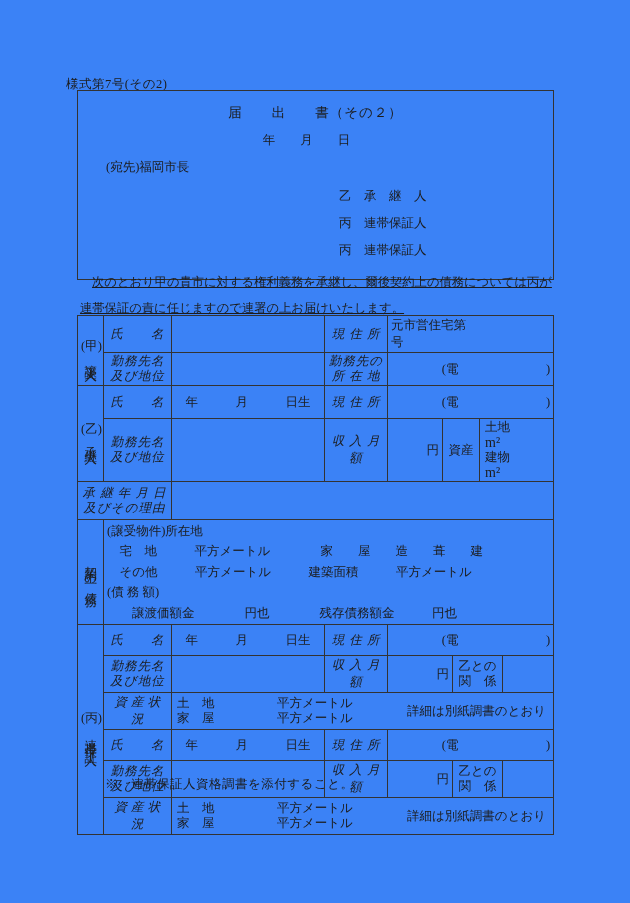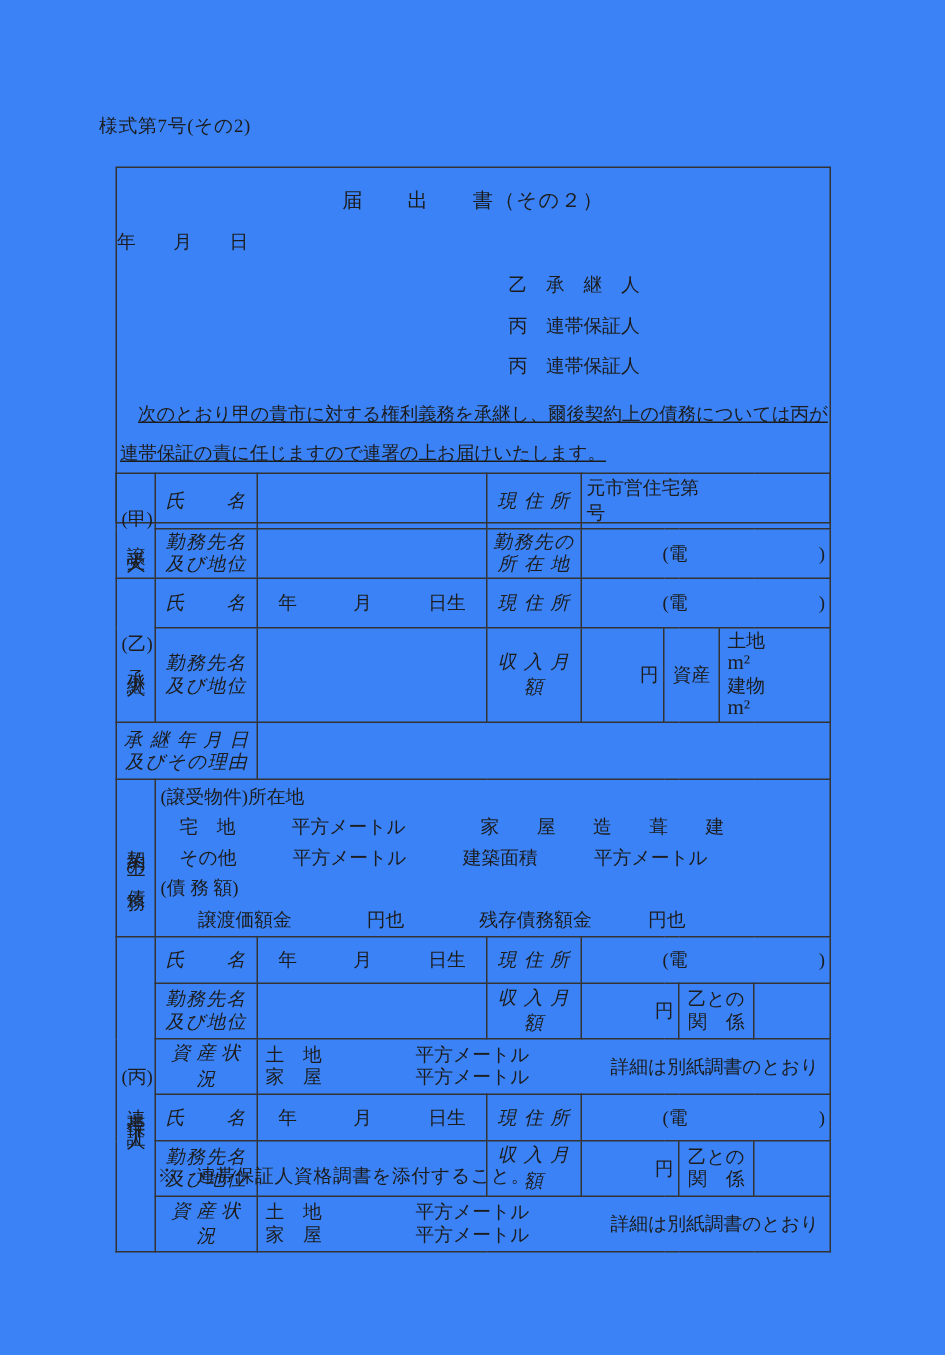--- a/index.html
+++ b/index.html
@@ -12,26 +12,26 @@
     font-family: "Liberation Serif", "DejaVu Serif", serif;
     font-size: 12.5px;
     overflow: hidden;
   }
   .form-number {
     position: absolute; left: 66px; top: 76px;
     font-size: 12.5px; letter-spacing: 0.5px;
   }
   
   .box {
-    position: absolute; left: 77px; top: 111px;
-    width: 477px; height: 238px;
+    position: absolute; left: 77px; top: 90px;
+    width: 477px; height: 190px;
     border: 1.5px solid #333;
   }
   .title-line { text-align: center; margin-top: 13px; font-size: 13.5px; letter-spacing: 1px; }
-  .date-line  { text-align: left; padding-right: 18px; margin-top: 10px; }
+  .date-line  { text-align: center; padding-right: 18px; margin-top: 10px; }
   .addressee-line { margin-left: 28px; margin-top: 10px; }
   .signers { margin-left: 261px; margin-top: 7px; }
   .signer-line { line-height: 27px; }
   .body-par { margin: 5px 2px 0 2px; }
   .body-line { line-height: 26px; white-space: nowrap; font-size: 12.3px; text-decoration: underline; }
   .body-line.indent { text-indent: 12px; }
   
   table.form {
     position: absolute; left: 77px; top: 315px;
     width: 477px;
@@ -73,20 +73,21 @@
 </head>
 <body>
 
 <div class="page">
 
   <div class="form-number">様式第7号(その2)</div>
 
   <div class="box">
     <div class="title-line">届　　出　　書（その２）</div>
     <div class="date-line">年　　月　　日</div>
+    <div class="addressee-line">(宛先)福岡市長</div>
     <div class="signers">
       <div class="signer-line">乙　承　継　人</div>
       <div class="signer-line">丙　連帯保証人</div>
       <div class="signer-line">丙　連帯保証人</div>
     </div>
     <div class="body-par">
       <div class="body-line indent">次のとおり甲の貴市に対する権利義務を承継し、爾後契約上の債務については丙が</div>
       <div class="body-line">連帯保証の責に任じますので連署の上お届けいたします。</div>
     </div>
   </div>

